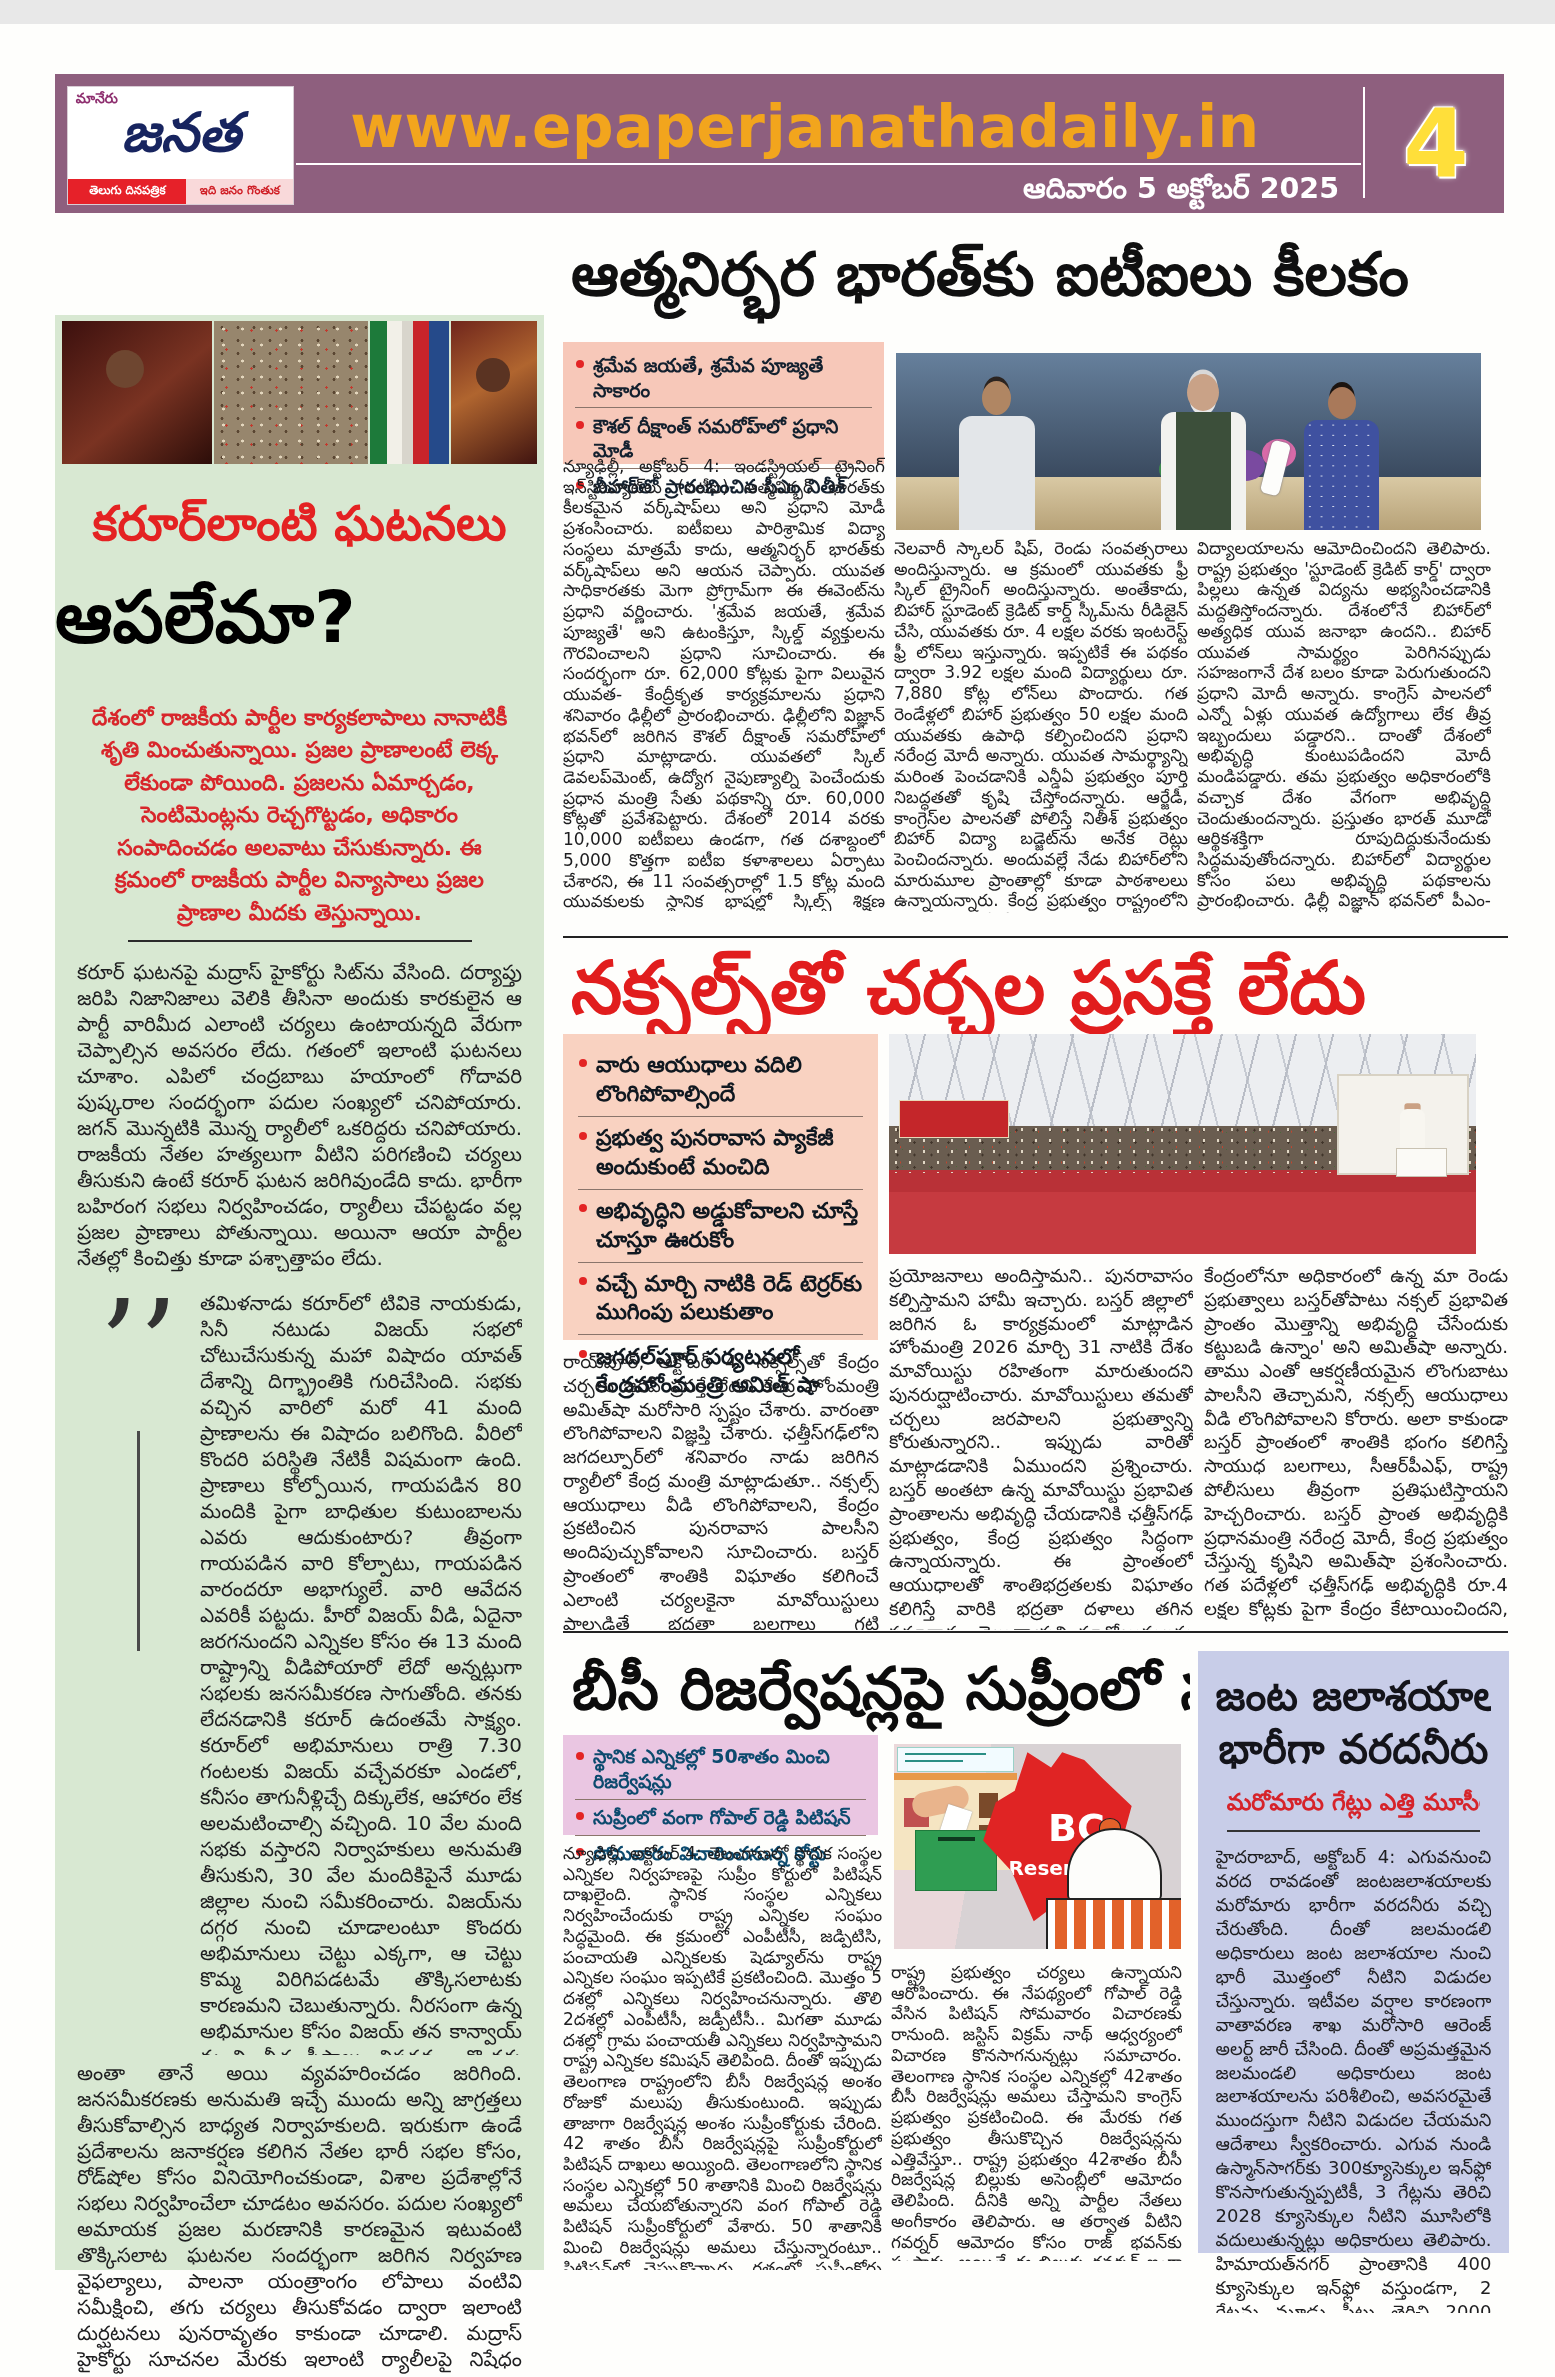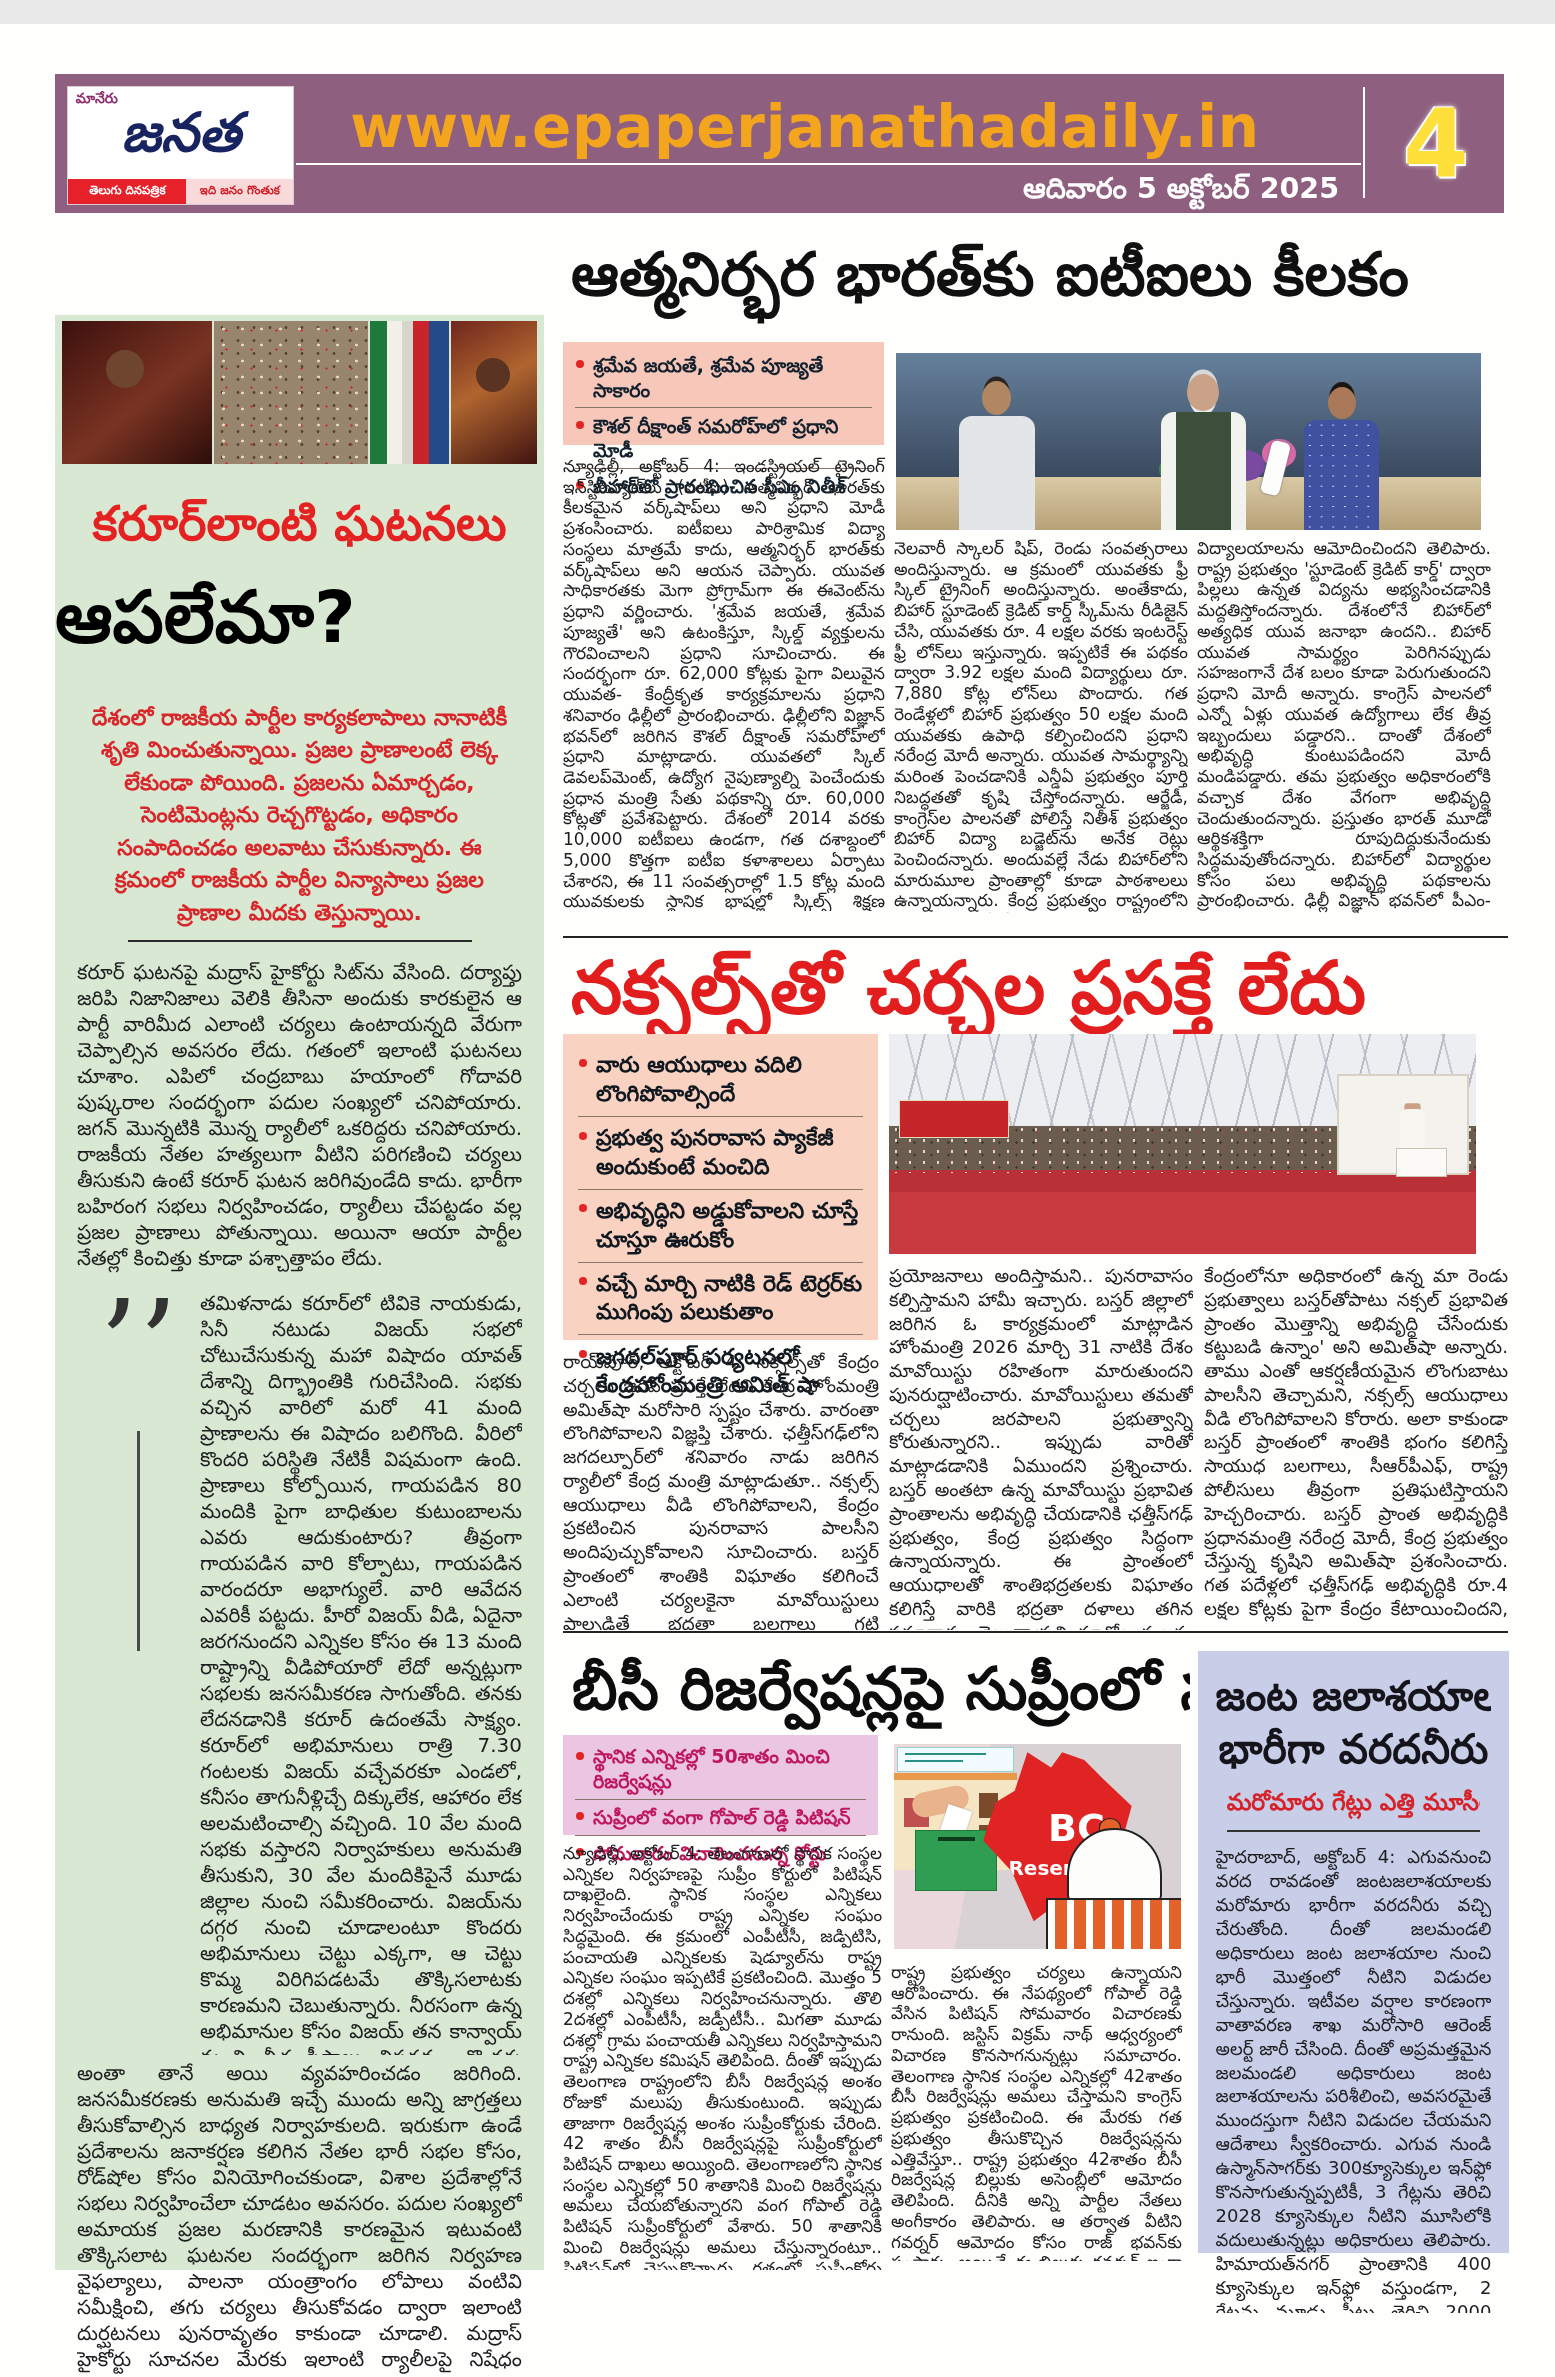--- a/index.html
+++ b/index.html
@@ -45,21 +45,21 @@
   [data-name="pull-quote-line"]{width:2.2px;height:220px;background:#4a4a4a;margin:29px auto 0;}
   [data-name="left-body-2"]{flex:1;height:765px;font-size:20px;line-height:1.3;overflow:hidden;}
   [data-name="left-body-3"]{margin:4.4px 22px 0;height:315px;font-size:20px;line-height:1.3;}
   
   [data-name="top-headline"]{left:571px;top:215px;width:938px;font-size:60px;font-weight:900;color:#101010;white-space:nowrap;overflow:hidden;}
   .bbox{background:#f7c8b9;padding:5.9px 11.7px;}
   .brow{display:flex;align-items:flex-start;padding:5.1px 0;border-bottom:0.7px solid #8a756b;}
   .brow:last-child{border-bottom:none;}
   .bdot{width:8px;height:8px;border-radius:50%;background:#e32424;margin:7.3px 8.8px 0 1.5px;flex:none;}
   .btxt{font-size:19px;font-weight:700;color:#13202e;line-height:1.3;}
-  [data-name="top-bullet-box"]{left:563px;top:318px;width:321px;height:103px;}
+  [data-name="top-bullet-box"]{left:563px;top:318px;width:321px;height:122px;}
   [data-name="modi-award-photo"]{left:896px;top:329px;width:585px;height:177px;background:linear-gradient(#66809c,#3a4a5f 70%,#d9c9a4 70%,#b7a278);overflow:hidden;}
   .flower{position:absolute;border-radius:50%;filter:blur(0.7px);}
   .fig-head{position:absolute;border-radius:50%;}
   .fig-body{position:absolute;border-radius:13px 13px 0 0;}
   [data-name="top-col-1"]{left:563px;top:432px;width:322px;height:455px;}
   [data-name="top-col-2"]{left:894px;top:514px;width:294px;height:375px;}
   [data-name="top-col-3"]{left:1197px;top:514px;width:294px;height:375px;}
   [data-name="rule-under-top"]{left:563px;top:912px;width:945px;height:2.2px;background:#222;}
   
   [data-name="mid-headline"]{left:571px;top:921px;width:942px;font-size:73px;font-weight:900;color:#e11d1d;white-space:nowrap;overflow:hidden;}
@@ -77,21 +77,21 @@
   [data-name="rally-stage"]{position:absolute;right:7.3px;top:18%;width:132px;height:46%;background:#f4f2ec;border:2.2px solid #d8d2c4;}
   [data-name="rally-speaker"]{position:absolute;right:51px;top:34%;width:25px;height:44px;background:#f8f6f0;border-radius:7.3px 7.3px 0 0;box-shadow:0 -10.2px 0 -4.4px #caa184;}
   [data-name="rally-podium"]{position:absolute;right:29px;top:52%;width:51px;height:29px;background:#fbfaf6;border:1.5px solid #c9c2b2;}
   [data-name="mid-col-1"]{left:563px;top:1326px;width:316px;height:280px;}
   [data-name="mid-col-2"]{left:889px;top:1240px;width:304px;height:366px;}
   [data-name="mid-col-3"]{left:1204px;top:1240px;width:304px;height:359px;}
   [data-name="rule-under-mid"]{left:563px;top:1607px;width:945px;height:2.2px;background:#222;}
   
   [data-name="bc-headline"]{left:572px;top:1630px;width:618px;font-size:59px;font-weight:900;color:#0c0c0c;white-space:nowrap;overflow:hidden;}
   [data-name="bc-bullet-box"]{left:563px;top:1711px;width:315px;height:100px;background:#eac6e2;padding:4.4px 11.7px;}
-  [data-name="bc-bullet-box"] .btxt{font-size:19px;font-weight:800;color:#be185d;}
+  [data-name="bc-bullet-box"] .btxt{font-size:19px;font-weight:800;color:#0c4a6e;}
   [data-name="bc-graphic"]{left:894px;top:1720px;width:287px;height:205px;background:linear-gradient(100deg,#ead8da 0 30%,#d8d2d4 30%);overflow:hidden;}
   [data-name="office-sign"]{position:absolute;left:2.9px;top:2.9px;width:117px;height:25px;background:#f2fbff;border:0.7px solid #9ad1c8;}
   .signline{height:2.2px;background:#2a8f86;margin:5.1px 7.3px 0;}
   [data-name="office-building"]{position:absolute;left:0;top:29px;width:123px;height:97px;background:#f5e5c2;border-top:7.3px solid #e8994a;}
   .win{position:absolute;width:19px;height:25px;background:#7a4a2a;}
   [data-name="ballot-box-illustration"]{position:absolute;left:20.5px;top:86px;width:82px;height:61px;background:#2f9d52;border:1.5px solid #1f7a3c;}
   [data-name="ballot-slot"]{position:absolute;left:22px;top:5.9px;width:37px;height:4.4px;background:#0e3a1e;}
   [data-name="ballot-paper"]{position:absolute;left:48px;top:63px;width:25px;height:38px;background:#ffffff;transform:rotate(18deg);box-shadow:0 0 1.5px #888;}
   [data-name="voter-hand"]{position:absolute;left:17.6px;top:45px;width:57px;height:25px;background:#e9b48c;border-radius:13px;transform:rotate(-12deg);}
   [data-name="telangana-map-shape"]{position:absolute;left:86px;top:4.4px;width:158px;height:192px;background:#e02424;

